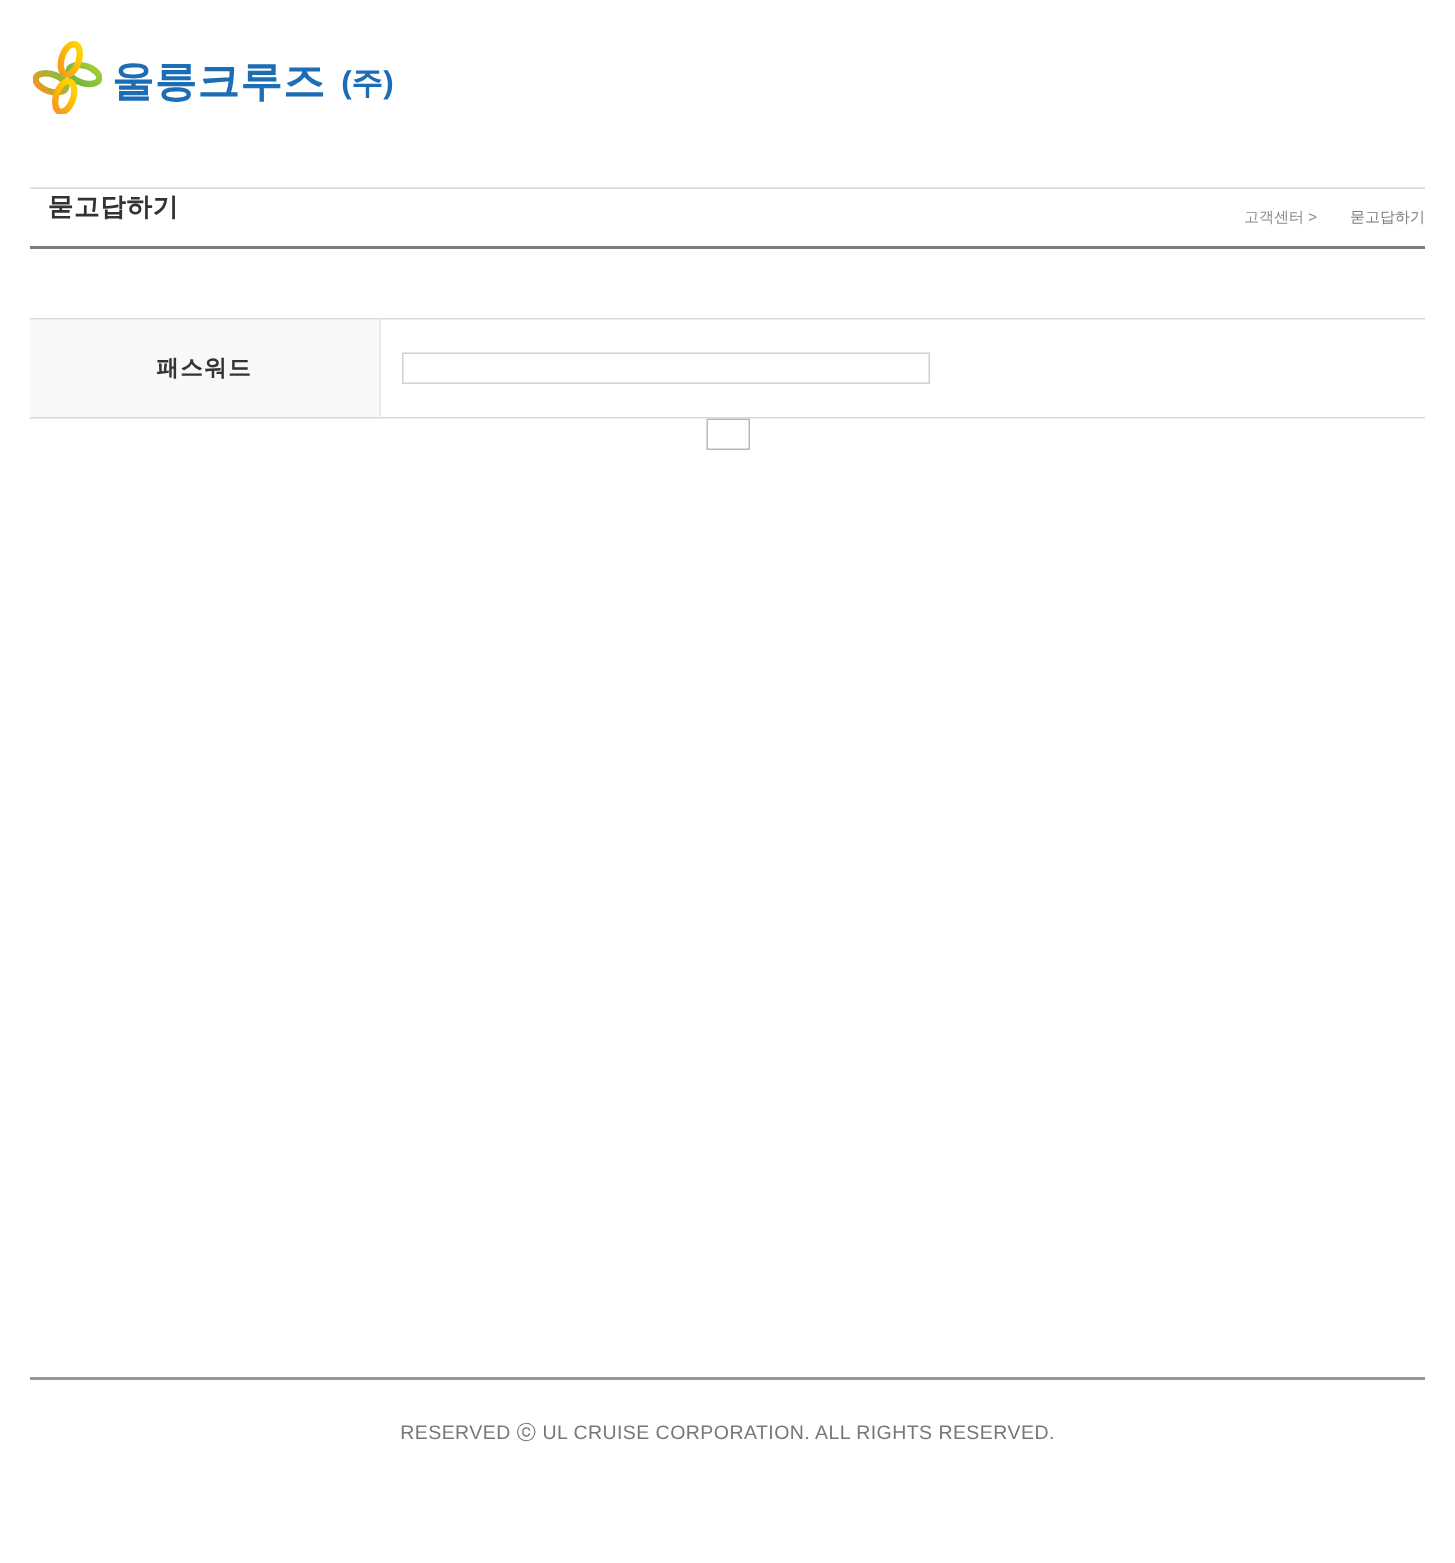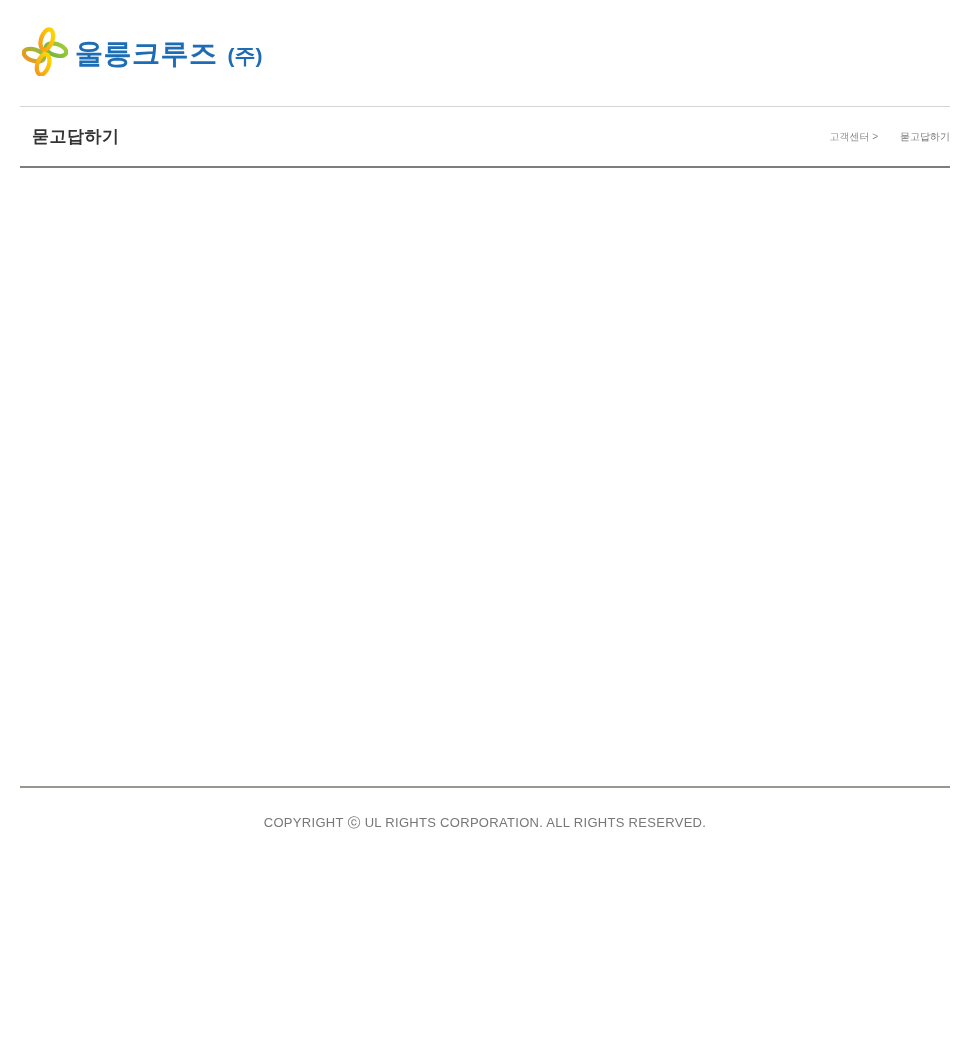--- a/index.html
+++ b/index.html
@@ -10,21 +10,21 @@
   .header { height: 106px; text-align: center; }
   .logo { display: flex; align-items: center; gap: 7px; padding: 27px 0 0 22px; cursor: pointer; }
   .logo-icon { width: 46px; height: 49px; display: block; }
   .logo-text { font-size: 28px; font-weight: bold; color: #1c6db6; letter-spacing: 0.5px; line-height: 1; padding-top: 4px; }
   .logo-suffix { font-size: 21px; font-weight: 600; color: #1c6db6; margin-left: 3px; padding-top: 7px; line-height: 1; }
 
   .content { margin: 0 20px; width: 930px; }
 
   
   .title-bar { border-top: 1px solid #d5d5d5; border-bottom: 2px solid #7d7d7d;
-    height: 62px; display: flex; justify-content: space-between; align-items: center; padding-left: 12px; }
+    height: 41px; display: flex; justify-content: space-between; padding-left: 12px; margin-top: 19px; }
   .page-title { font-size: 17px; font-weight: bold; color: #333333; letter-spacing: 0.5px; }
   .breadcrumb { display: flex; align-items: center; font-size: 10px; color: #8a8a8a; padding-bottom: 0; }
   .breadcrumb .crumb { cursor: pointer; }
   .breadcrumb .crumb-current { margin-left: 22px; color: #7a7a7a; }
 
   
   .form-wrap { margin-top: 46px; }
   .pw-table { width: 100%; border-collapse: collapse; border-top: 1px solid #d9d9d9; border-bottom: 1px solid #d9d9d9; }
   .pw-table th { width: 233px; height: 66px; background: #f8f8f8; border-right: 1px solid #e3e3e3;
     font-size: 15px; font-weight: bold; color: #333333; text-align: center; letter-spacing: 1px; }
@@ -81,20 +81,35 @@
 <div class="content">
 
   <div class="title-bar">
     <h1 class="page-title">묻고답하기</h1>
     <div class="breadcrumb">
       <span class="crumb">고객센터 &gt;</span>
       <span class="crumb crumb-current">묻고답하기</span>
     </div>
   </div>
 
+  <div class="form-wrap">
+    <table class="pw-table">
+      <tbody>
+          <tr>
+        <th>패스워드</th>
+        <td>
+          <input type="password" class="pw-input" value="" style="">
+        </td>
+      </tr>
+    </tbody>
+      </table>
+    <div class="btn-row">
+      <button class="submit-btn"></button>
+    </div>
+  </div>
 
   <div class="spacer"></div>
 
 </div>
 
 <div class="footer">
-  <div class="copyright">COPYRIGHT ⓒ UL RIGHTS CORPORATION. ALL RIGHTS RESERVED.</div>
+  <div class="copyright">RESERVED ⓒ UL CRUISE CORPORATION. ALL RIGHTS RESERVED.</div>
 </div>
 
 </body></html>

